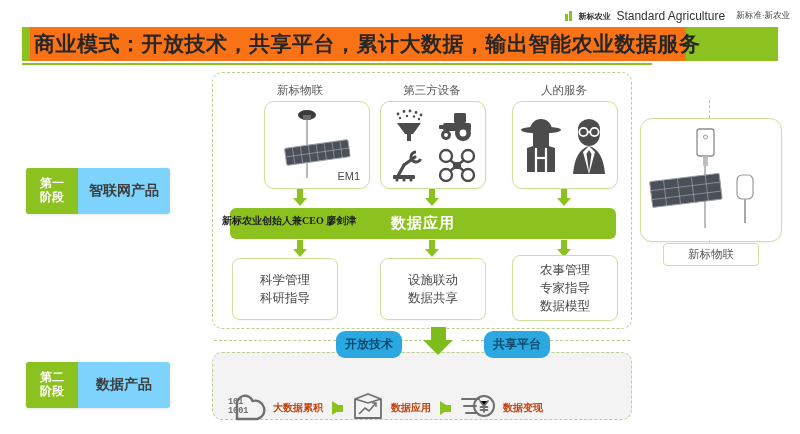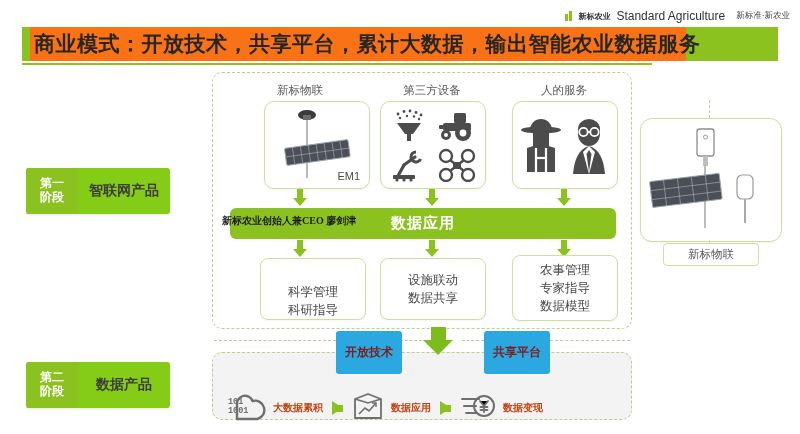--- a/index.html
+++ b/index.html
@@ -36,21 +36,21 @@
     font-size:21px;font-weight:bold;color:#262626;letter-spacing:.5px;
     padding-left:4px;white-space:nowrap;
   }
   .title-underline{
     position:absolute;left:22px;top:63px;width:630px;height:2px;background:#8CC220;
   }
 
   
   .stage{
     position:absolute;display:flex;align-items:stretch;height:46px;
-    box-shadow:0 1px 3px rgba(0,0,0,.10);background:#84cc16;border-radius:3px;
+    box-shadow:0 1px 3px rgba(0,0,0,.10);background:#7dd3fc;border-radius:3px;
   }
   .stage-num{
     width:52px;background:#8CC220;color:#fff;border-radius:3px 0 0 3px;
     display:flex;flex-direction:column;align-items:center;justify-content:center;
     font-size:12px;font-weight:bold;line-height:1.15;
   }
   .stage-label{
     width:92px;display:flex;align-items:center;justify-content:center;
     font-size:14px;font-weight:bold;color:#3d3d3d;
   }
@@ -145,29 +145,29 @@
   .arrow-right::before{
     content:"";position:absolute;left:-9px;top:-3.5px;width:9px;height:7px;background:#8CC220;
   }
 
   
   .outcome{
     position:absolute;background:#fff;border:1px solid #cfe09c;border-radius:8px;
     display:flex;flex-direction:column;align-items:center;justify-content:center;
     font-size:12.5px;color:#4a4a4a;line-height:1.45;box-shadow:0 1px 2px rgba(0,0,0,.04);
   }
-  #out-1{left:260px;top:258px;width:104px;height:60px;justify-content:flex-end;}
+  #out-1{left:232px;top:258px;width:104px;height:60px;}
   #out-2{left:380px;top:258px;width:104px;height:60px;}
   #out-3{left:512px;top:255px;width:104px;height:64px;}
 
   
   .badge{
-    position:absolute;height:19px;background:#2BA8E0;border-radius:3px;color:#7f1d1d;
+    position:absolute;height:19px;background:#2BA8E0;border-radius:9px;color:#0c4a6e;
     font-size:12px;font-weight:bold;display:flex;align-items:center;justify-content:center;
-    padding:12px 9px;
+    padding:4px 9px;
   }
   #badge-open{left:336px;top:331px;}
   #badge-share{left:484px;top:331px;text-align:center;}
   .dash-line{
     position:absolute;top:340px;height:0;border-top:1px dashed #b9cf8f;
   }
   #dash-l{left:214px;width:122px;}
   #dash-m1{left:400px;width:22px;}
   #dash-m2{left:462px;width:22px;}
   #dash-r{left:550px;width:80px;}

